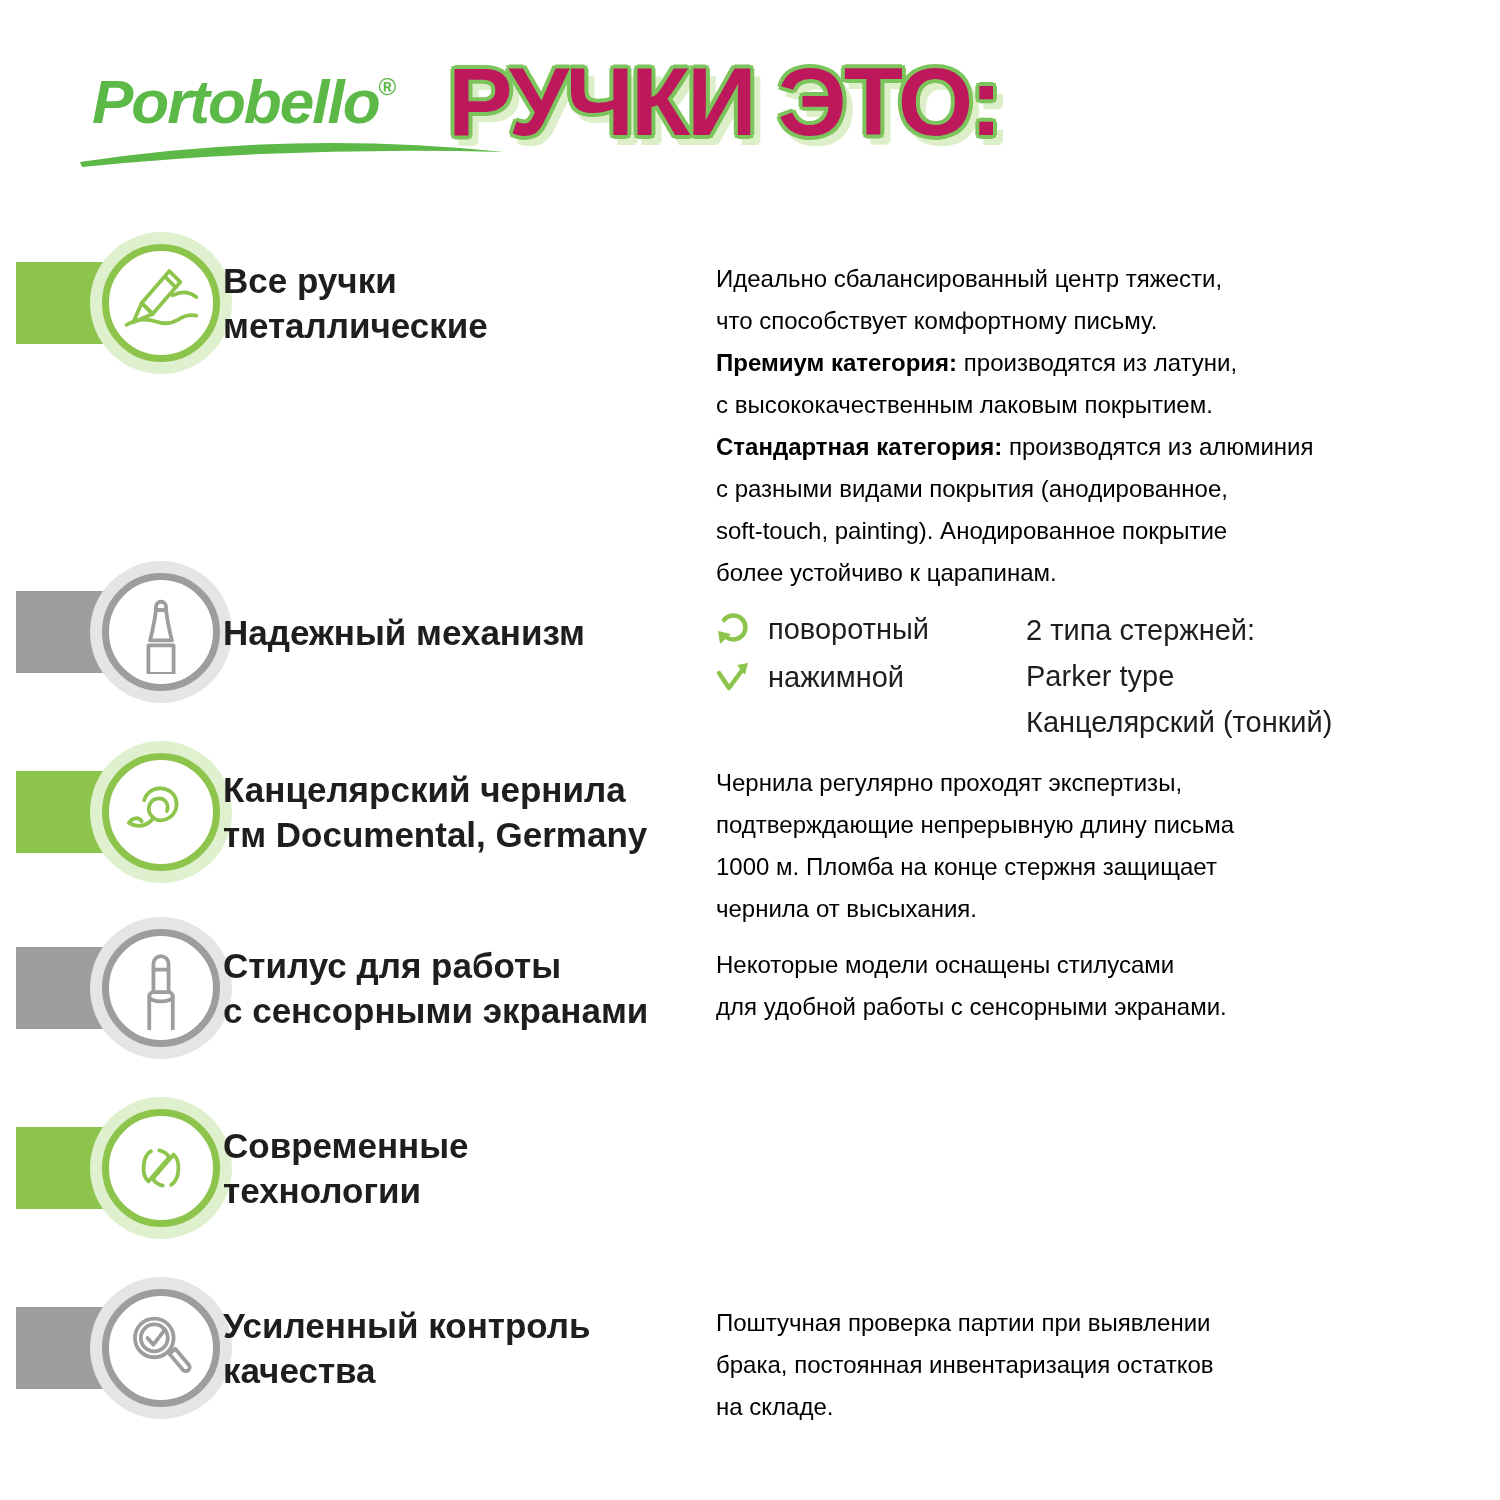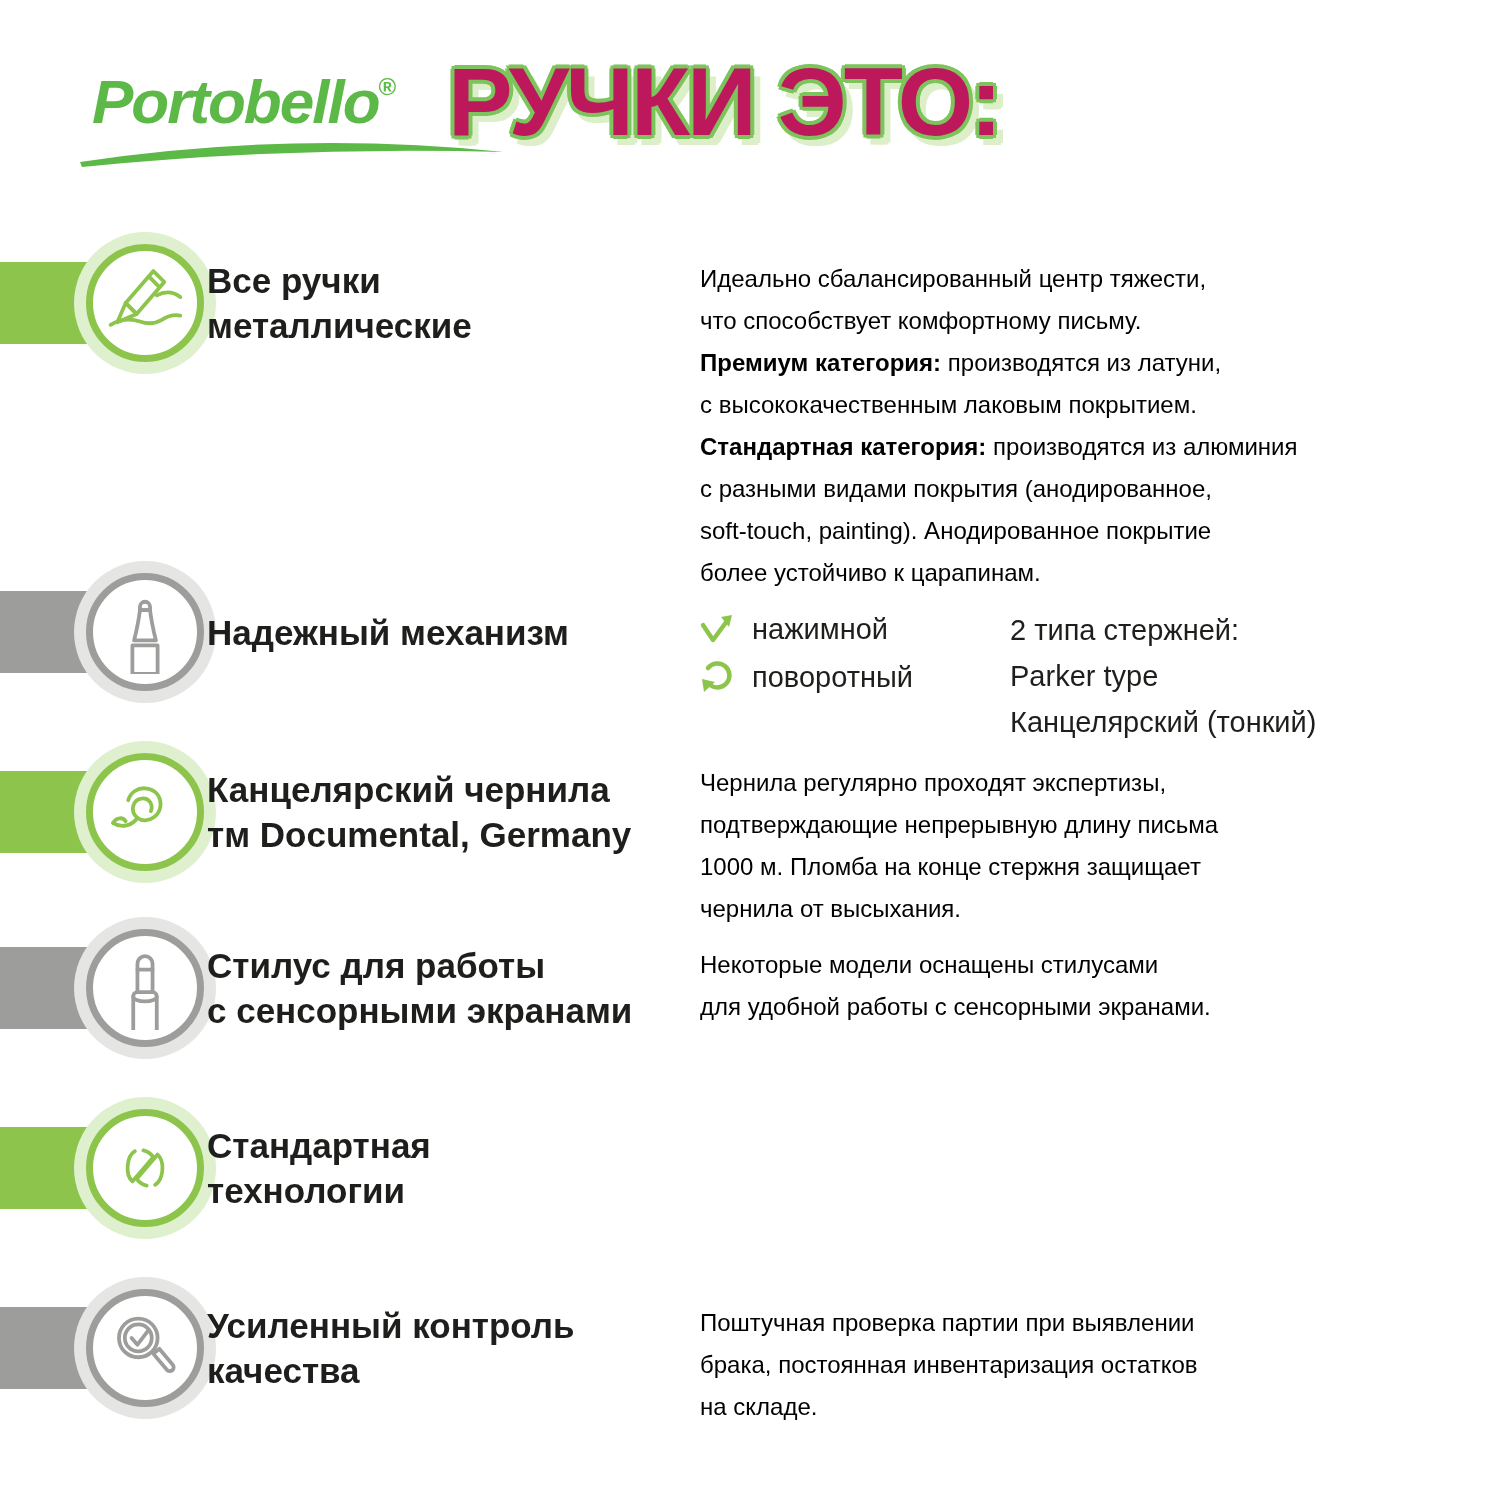--- a/index.html
+++ b/index.html
@@ -18,21 +18,21 @@
   .main-title{
     position:absolute;left:448px;top:46px;margin:0;
     font-size:97px;font-weight:800;letter-spacing:-3px;white-space:nowrap;
     color:#be185d;
     text-shadow:
       -3px -3px 0 #7cc45c, 3px -3px 0 #7cc45c, -3px 3px 0 #7cc45c, 3px 3px 0 #7cc45c,
       -4px 0 0 #7cc45c, 4px 0 0 #7cc45c, 0 -4px 0 #7cc45c, 0 4px 0 #7cc45c,
       8px 10px 0 #dcefc9, 10px 8px 0 #dcefc9, 4px 10px 0 #dcefc9;
   }
   
-  .feature{position:absolute;left:0;width:1384px;height:150px;padding-left:12px;}
+  .feature{position:absolute;left:16px;width:1384px;height:150px;padding-left:12px;}
   .f1{top:228px}.f2{top:557px}.f3{top:737px}.f4{top:913px}.f5{top:1093px}.f6{top:1273px}
 
   .accent-bar{position:absolute;left:0;top:34px;width:150px;height:82px;}
   .accent-bar.green{background:#8dc54c;}
   .accent-bar.gray{background:#9d9d9c;}
 
   .icon-outer{
     position:absolute;left:74px;top:4px;width:142px;height:142px;border-radius:50%;
     display:flex;align-items:center;justify-content:center;
   }
@@ -112,31 +112,31 @@
           <path d="M56 24 C58 40 61 52 63 60 L37 60 C39 52 42 40 44 24 Z"></path>
           <path d="M35 66 h30 v34 h-30 z"></path>
         </g>
       </svg>
     </div>
   </div>
   <h2 class="feature-title">Надежный механизм</h2>
   <div class="mech-list">
     <div class="mech-item">
       <svg width="40" height="40" viewBox="0 0 40 40">
+        <path d="M12 11 A12 12 0 1 1 13 27" fill="none" stroke="#8dc54c" stroke-width="4.5" stroke-linecap="round"></path>
+        <path d="M19 25 L8 35 L6 22 Z" class="fill-g" fill="#8dc54c"></path>
+      </svg>
+      <span class="mech-label">поворотный</span>
+    </div>
+    <div class="mech-item">
+      <svg width="40" height="40" viewBox="0 0 40 40">
         <path d="M7 16 L17 31 L31 12" fill="none" stroke="#8dc54c" stroke-width="4.5" stroke-linecap="round" stroke-linejoin="round"></path>
         <path d="M25 8 L36 6 L33 18 Z" fill="#8dc54c"></path>
       </svg>
       <span class="mech-label">нажимной</span>
-    </div>
-    <div class="mech-item">
-      <svg width="40" height="40" viewBox="0 0 40 40">
-        <path d="M12 11 A12 12 0 1 1 13 27" fill="none" stroke="#8dc54c" stroke-width="4.5" stroke-linecap="round"></path>
-        <path d="M19 25 L8 35 L6 22 Z" class="fill-g" fill="#8dc54c"></path>
-      </svg>
-      <span class="mech-label">поворотный</span>
     </div>
   </div>
   <div class="refill-col">
     <b>2 типа стержней:</b>
     <span>Parker type</span>
     <span>Канцелярский (тонкий)</span>
   </div>
 </section>
 
 <section class="feature f3">
@@ -181,21 +181,21 @@
   <div class="icon-outer green">
     <div class="icon-circle green">
       <svg width="84" height="84" viewBox="0 0 100 100">
         <g class="stroke-g" stroke-width="5">
           <path d="M38 30 C28 36 26 58 35 66 L60 37 C57 33 53 30 48 29"></path>
           <path d="M62 70 C72 64 74 42 65 34 L40 63 C43 67 47 70 52 71"></path>
         </g>
       </svg>
     </div>
   </div>
-  <h2 class="feature-title">Стандартная
+  <h2 class="feature-title">Современные
 технологии</h2>
 </section>
 
 <section class="feature f6">
   <div class="accent-bar gray"></div>
   <div class="icon-outer gray">
     <div class="icon-circle gray">
       <svg width="84" height="84" viewBox="0 0 100 100">
         <g class="stroke-gr">
           <circle cx="42" cy="38" r="23"></circle>

